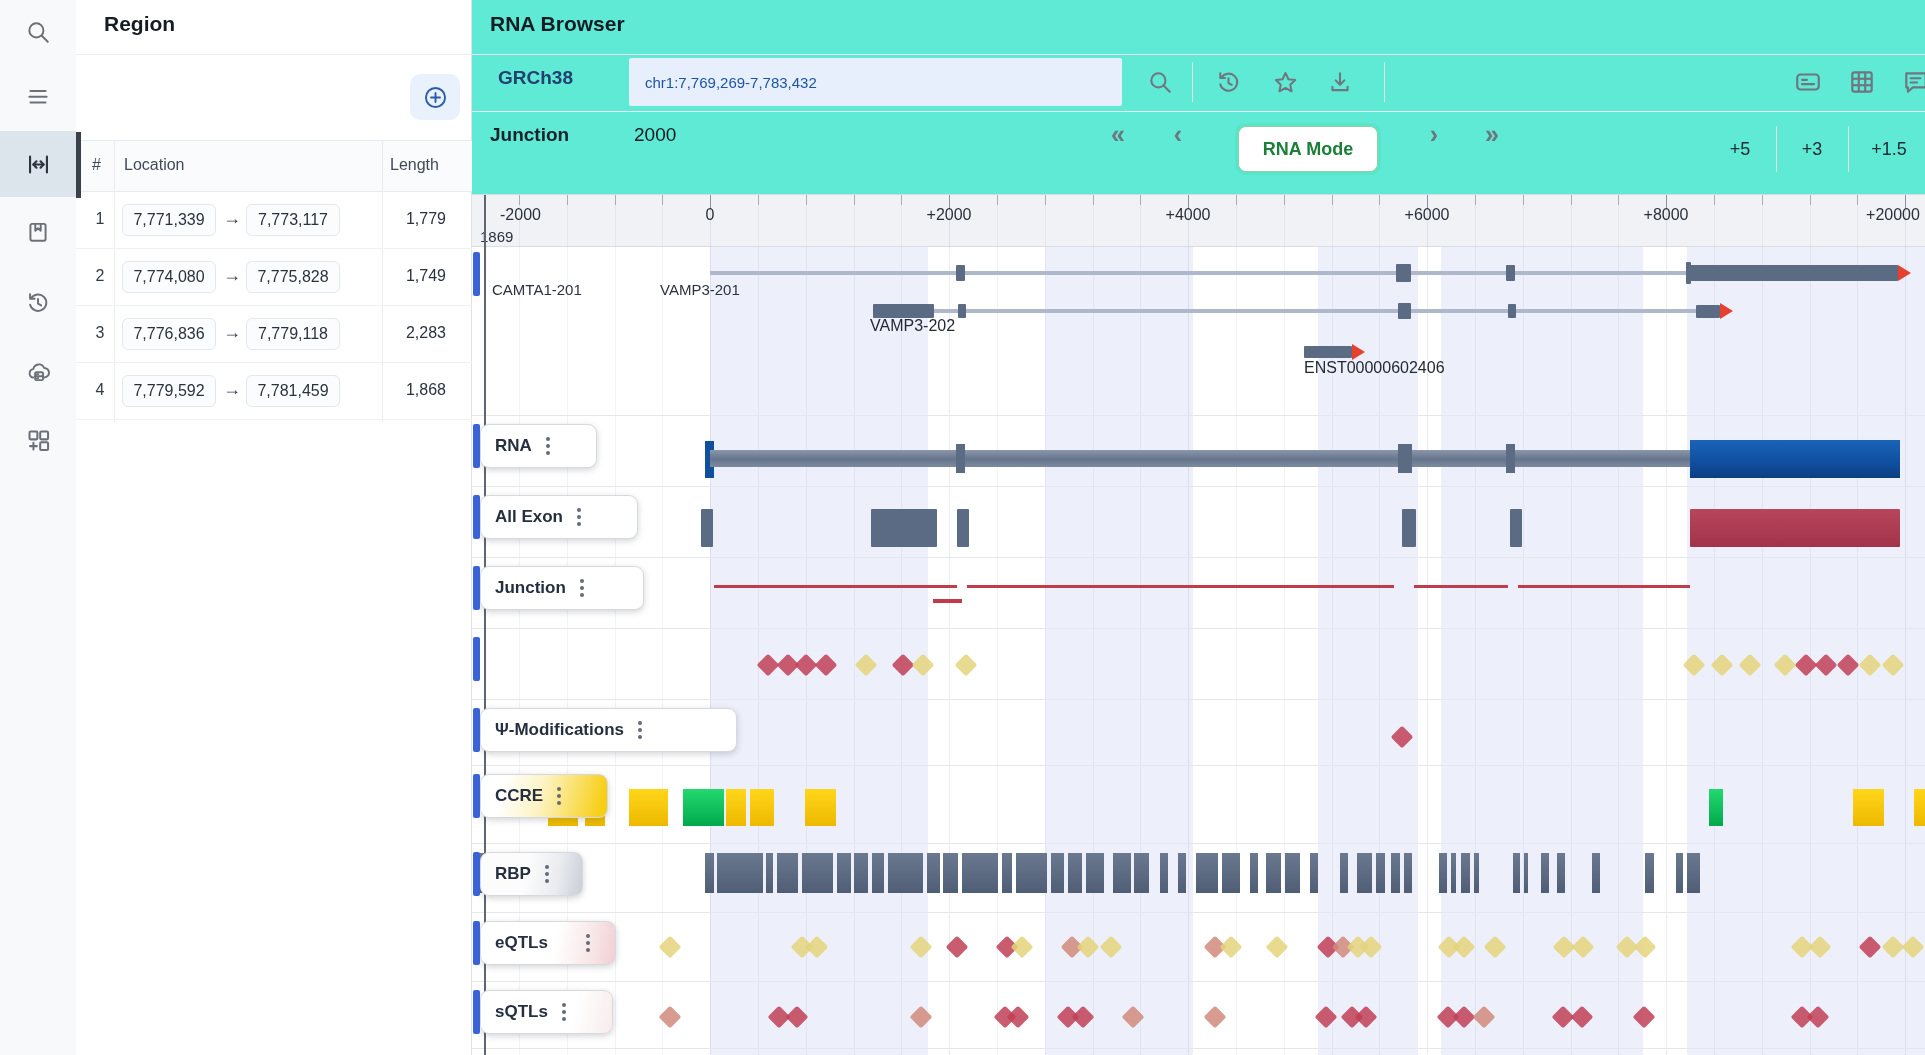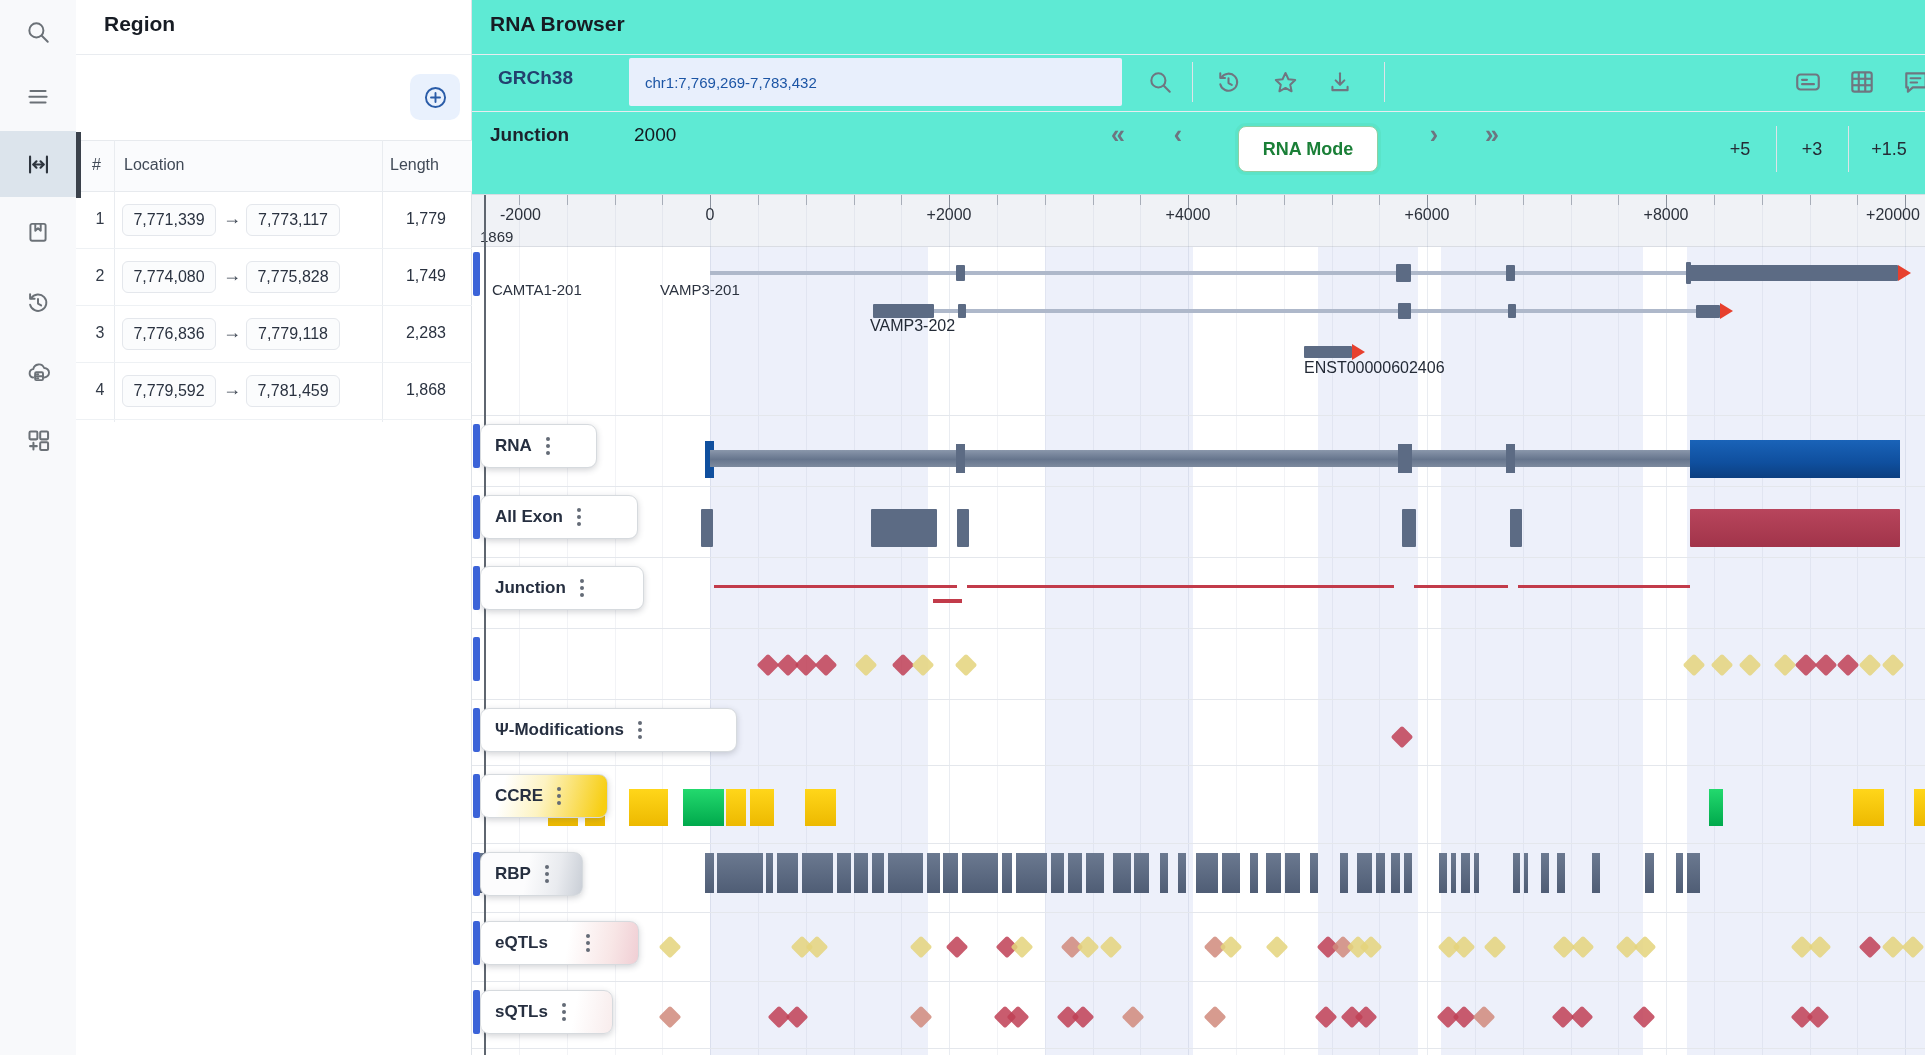--- a/index.html
+++ b/index.html
@@ -549,21 +549,21 @@
         <div class="chip-accent" style="top: 657px;"></div>
         <div class="chip" style="left: 8px; top: 657px; width: 103px; background: linear-gradient(100deg, rgb(252, 252, 253) 45%, rgb(233, 235, 239) 75%, rgb(201, 206, 214) 100%);">
           <span>RBP</span>
           <div class="kebab">
             <span></span>
             <span></span>
             <span></span>
           </div>
         </div>
         <div class="chip-accent" style="top: 726px;"></div>
-        <div class="chip" style="left: 8px; top: 726px; width: 159px; background: linear-gradient(100deg, rgb(255, 255, 255) 55%, rgb(248, 230, 230) 82%, rgb(240, 206, 212) 100%); gap: 24px;">
+        <div class="chip" style="left: 8px; top: 726px; width: 136px; background: linear-gradient(100deg, rgb(255, 255, 255) 55%, rgb(248, 230, 230) 82%, rgb(240, 206, 212) 100%); gap: 24px;">
           <span>eQTLs</span>
           <div class="kebab">
             <span></span>
             <span></span>
             <span></span>
           </div>
         </div>
         <div class="chip-accent" style="top: 795px;"></div>
         <div class="chip" style="left: 8px; top: 795px; width: 133px; background: linear-gradient(100deg, rgb(255, 255, 255) 70%, rgb(248, 236, 236) 100%);">
           <span>sQTLs</span>

